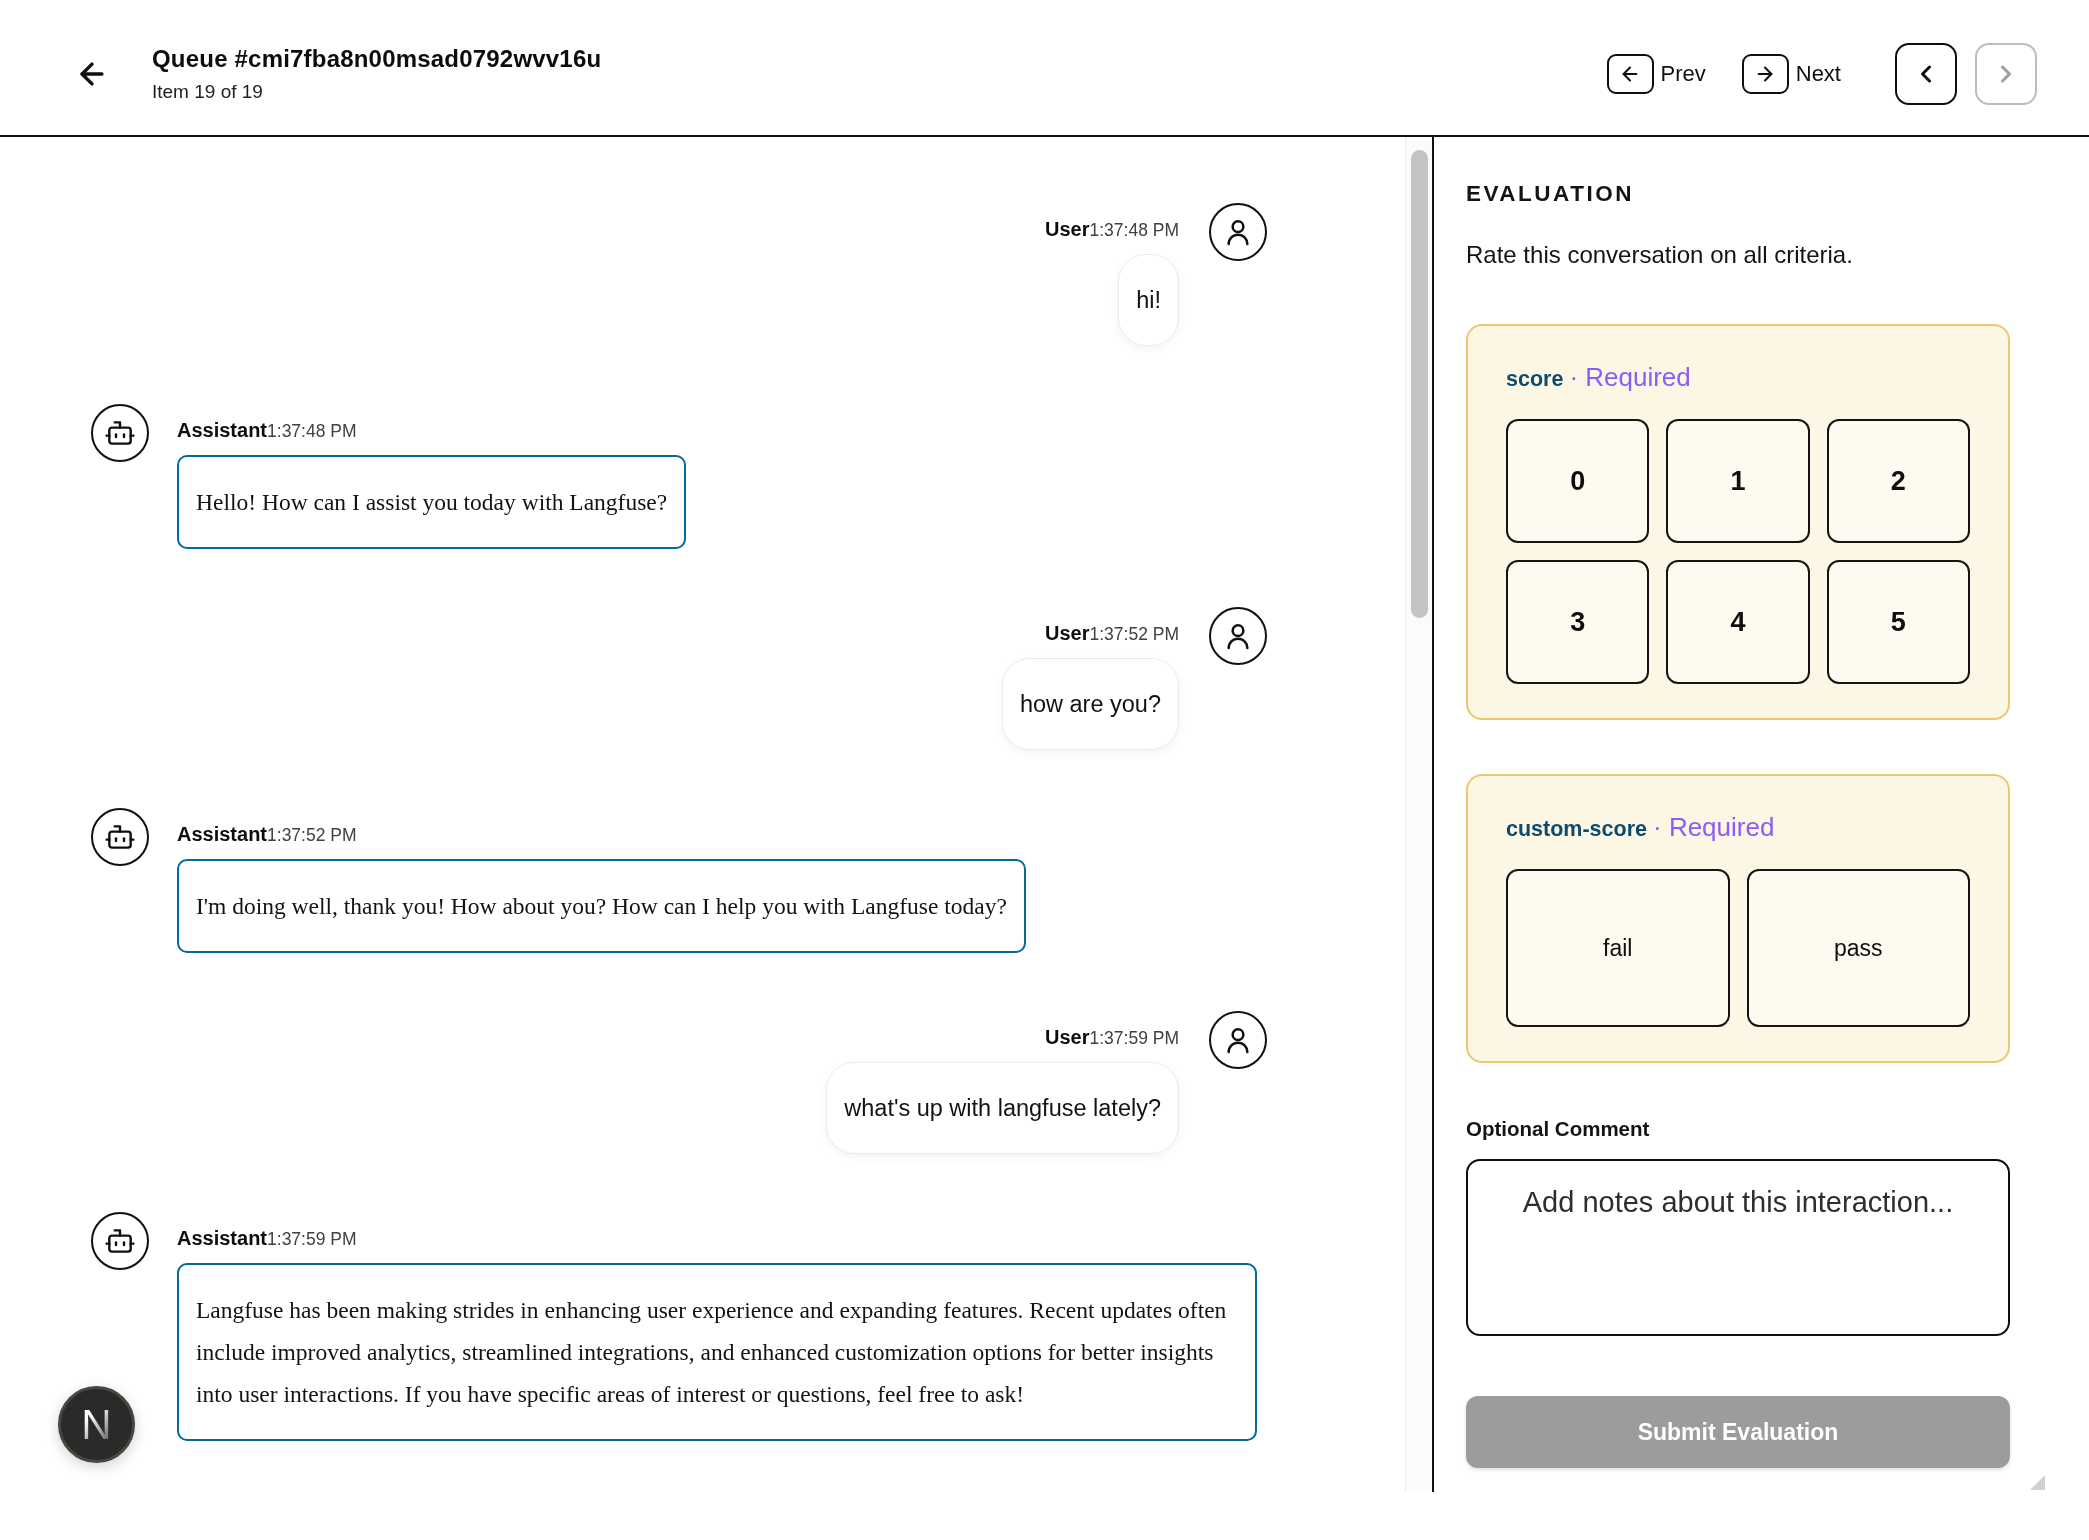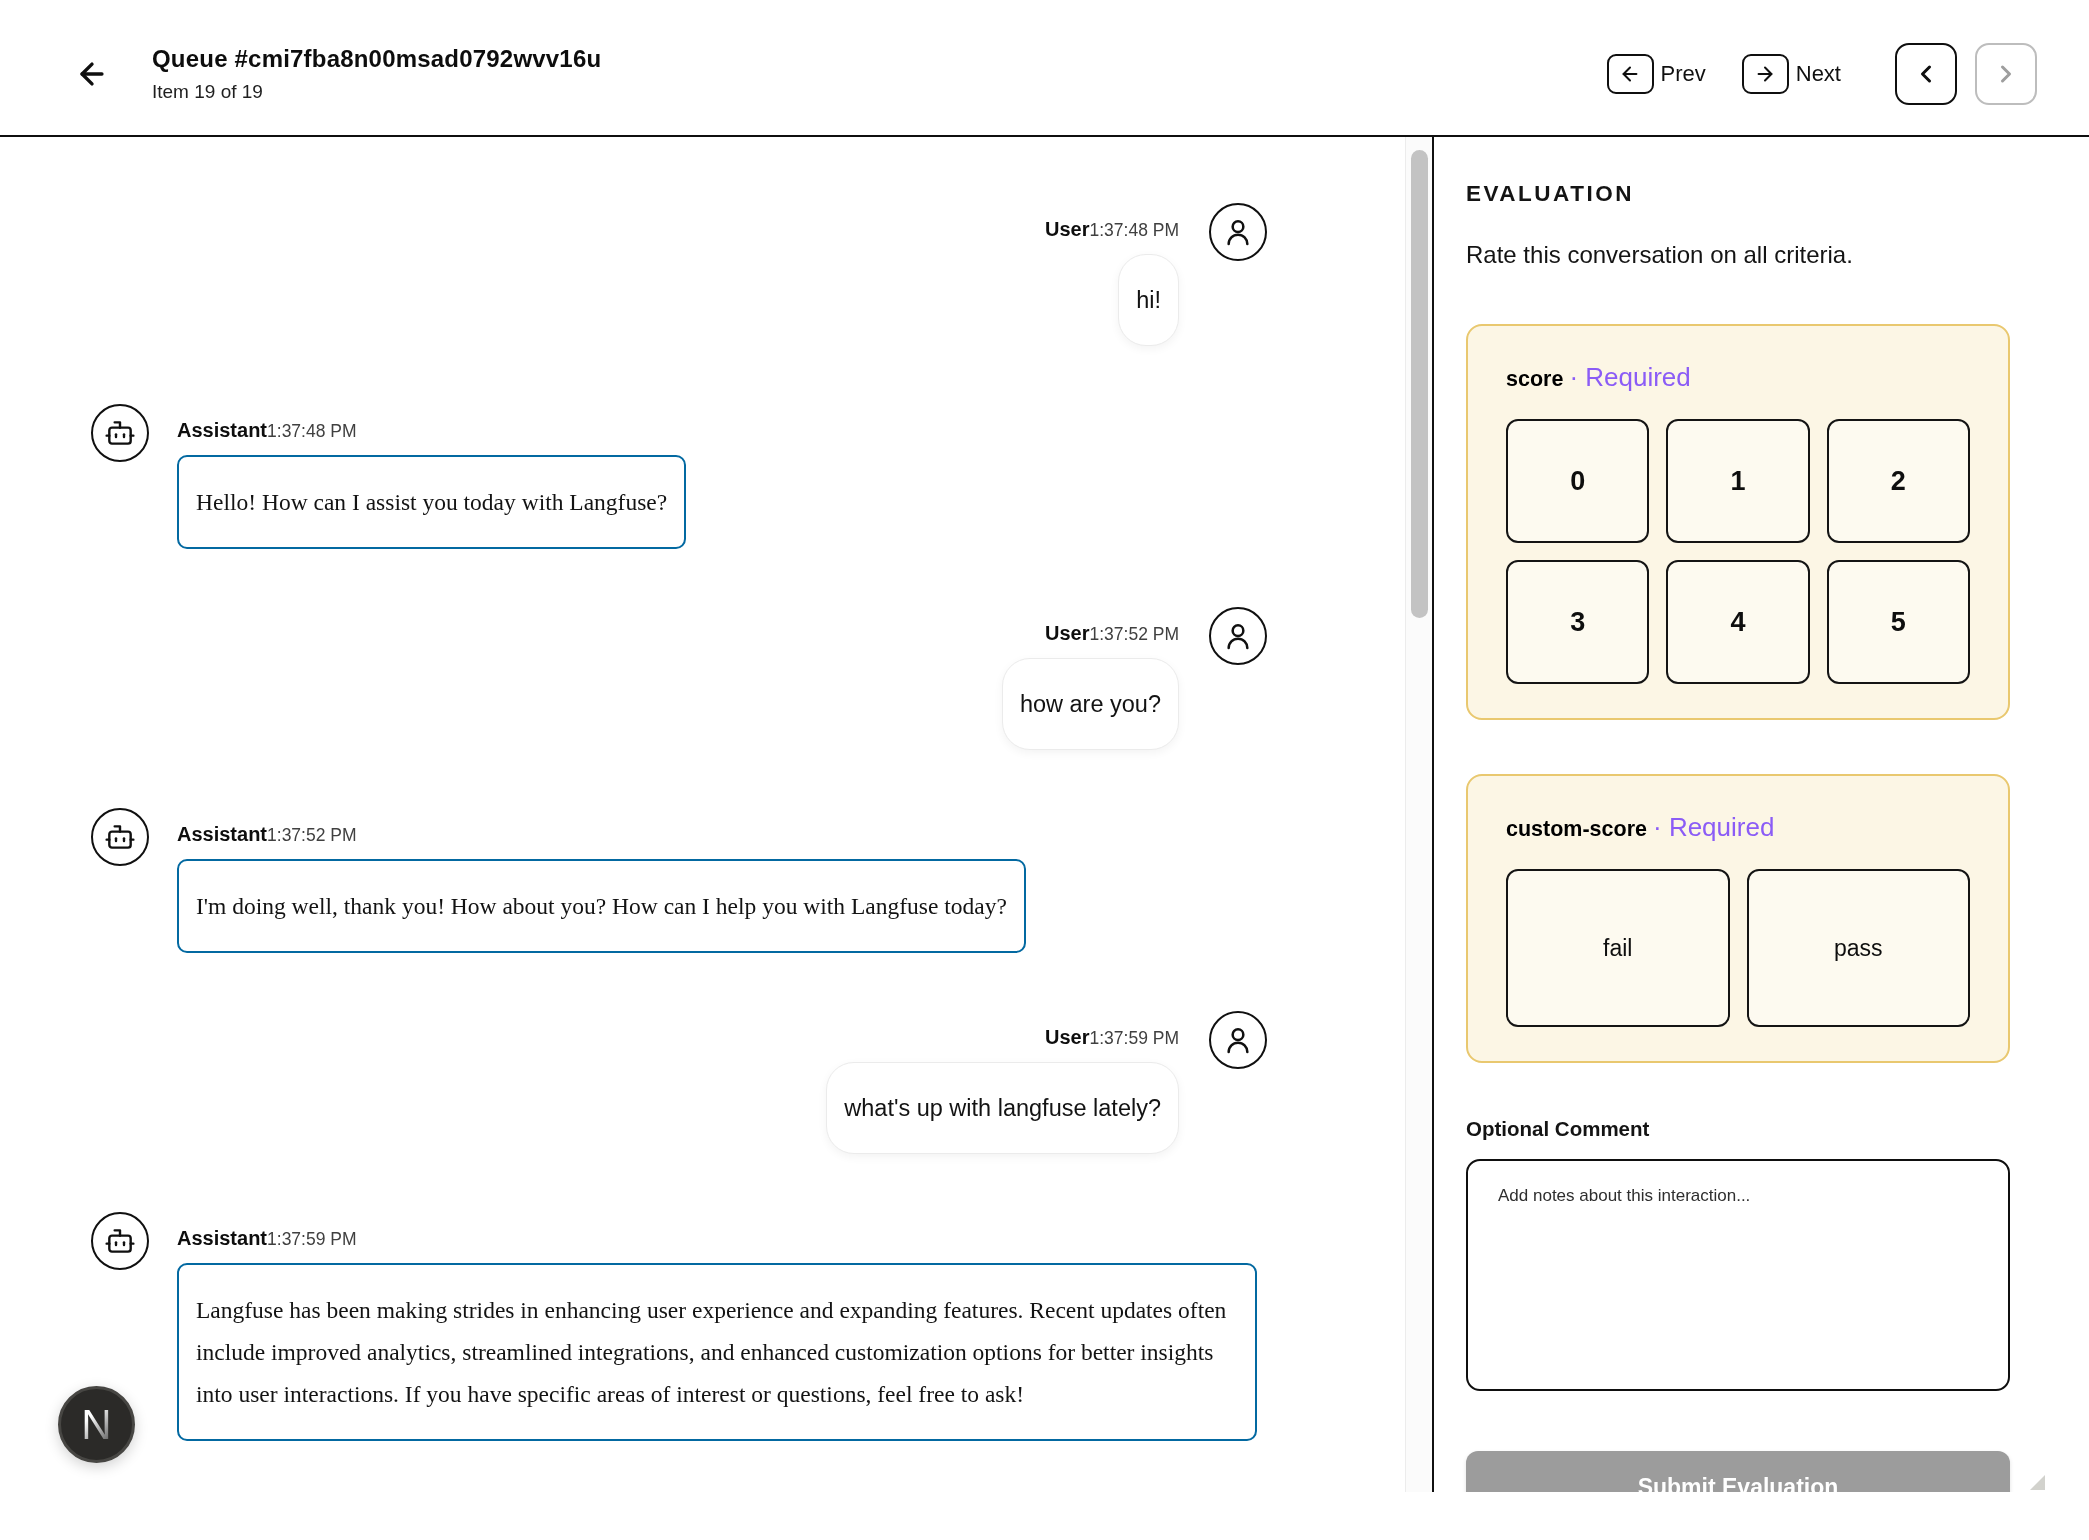--- a/index.html
+++ b/index.html
@@ -93,39 +93,39 @@
     padding:44px 79px 0 32px;
   }
   .eval-heading { font-size:22.5px; font-weight:700; letter-spacing:2.5px; color:#141414; margin-bottom:34px; }
   .eval-sub { font-size:24px; color:#141414; margin-bottom:55px; }
 
   .crit-card {
     background:#fcf6e5; border:2px solid #e9c86f; border-radius:16px;
     padding:36px 38px 34px 38px; margin-bottom:54px;
   }
   .crit-head { display:flex; align-items:baseline; margin-bottom:26px; }
-  .crit-name { font-size:21.5px; font-weight:700; color:#000000; }
+  .crit-name { font-size:21.5px; font-weight:700; color:#0c4a6e; }
   .crit-req { font-size:26px; color:#8b5cf6; margin-left:6px; }
   .options { display:grid; gap:17px; }
   .options.cols-3 { grid-template-columns:repeat(3,1fr); }
   .options.cols-2 { grid-template-columns:repeat(2,1fr); }
   .option-btn {
     background:#fdfaf0; border:2px solid #141414; border-radius:12px;
     display:flex; align-items:center; justify-content:center; cursor:pointer;
     color:#0e0e0e;
   }
   .cols-3 .option-btn { height:124px; font-size:27px; font-weight:700; }
   .cols-2 .option-btn { height:158px; font-size:23px; font-weight:400; }
 
   .comment-label { font-size:20.5px; font-weight:700; color:#141414; margin-top:10px; margin-bottom:18px; }
   .comment-box {
-    width:100%; height:232px; resize:none;
+    width:100%; height:177px; resize:none;
     border:2px solid #0f0f0f; border-radius:14px;
     padding:25px 30px; font-family:"Liberation Sans", sans-serif;
-    font-size:17px; color:#131313; outline:none; background:#fff;
+    font-size:29px; color:#131313; outline:none; background:#fff;text-align:center;
   }
   .comment-box::placeholder { color:#2e2e2e; opacity:1; }
 
   .submit-btn {
     margin-top:56px; width:100%; height:72px;
     background:#9c9c9c; color:#ffffff; font-size:23px; font-weight:700;
     border:none; border-radius:12px; cursor:default;
     box-shadow:0 2px 4px rgba(0,0,0,.12);
     font-family:"Liberation Sans", sans-serif;
   }

